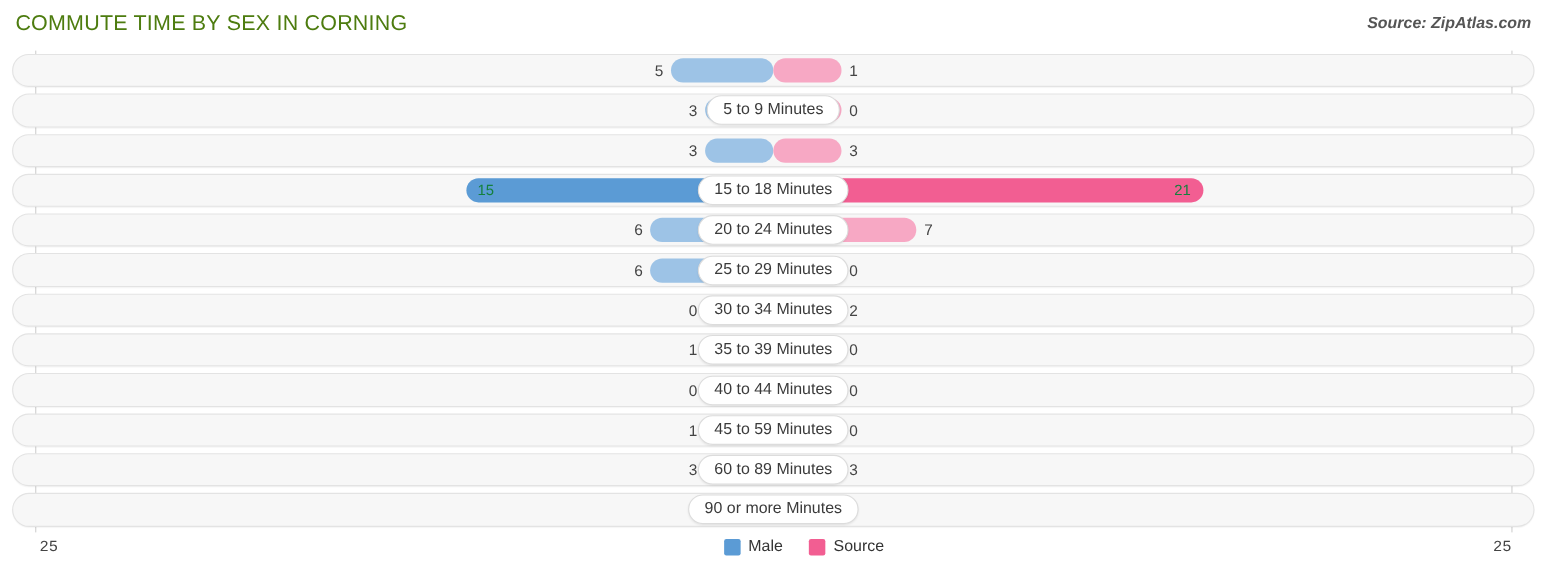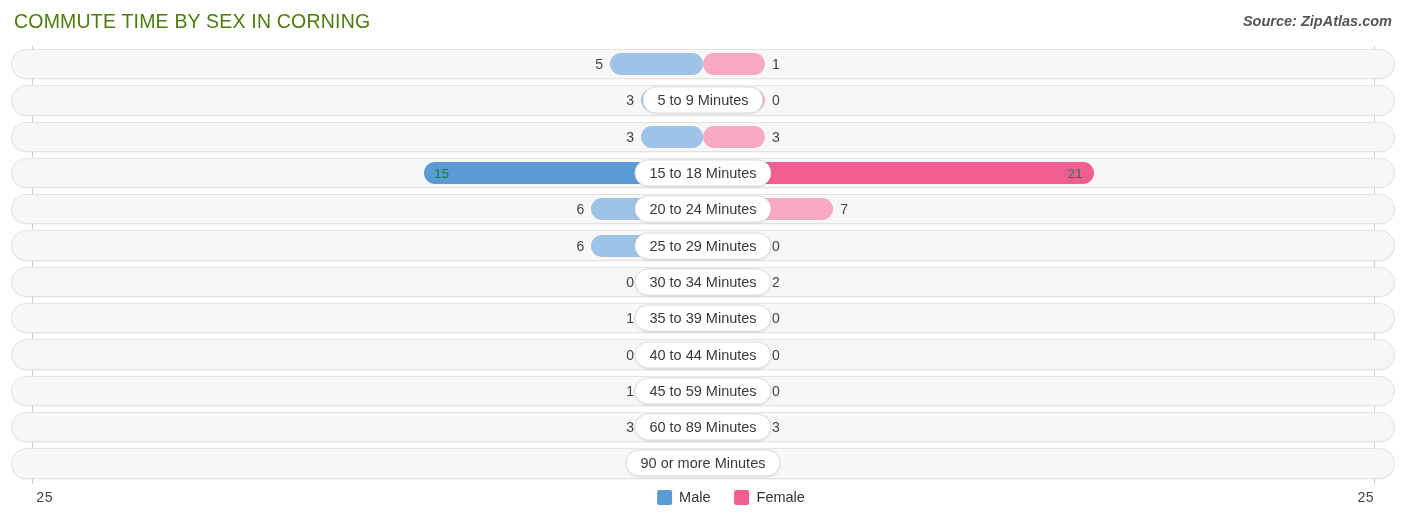--- a/index.html
+++ b/index.html
@@ -323,16 +323,16 @@
 <div class="footer">
   <div class="tick left">25</div>
   <div class="tick right">25</div>
   <div class="legend">
     <div class="legend-item">
       <span class="swatch male"></span>
       <span class="legend-label">Male</span>
     </div>
     <div class="legend-item">
       <span class="swatch female"></span>
-      <span class="legend-label">Female</span>
+      <span class="legend-label">Source</span>
     </div>
   </div>
 </div>
 
 </body></html>

